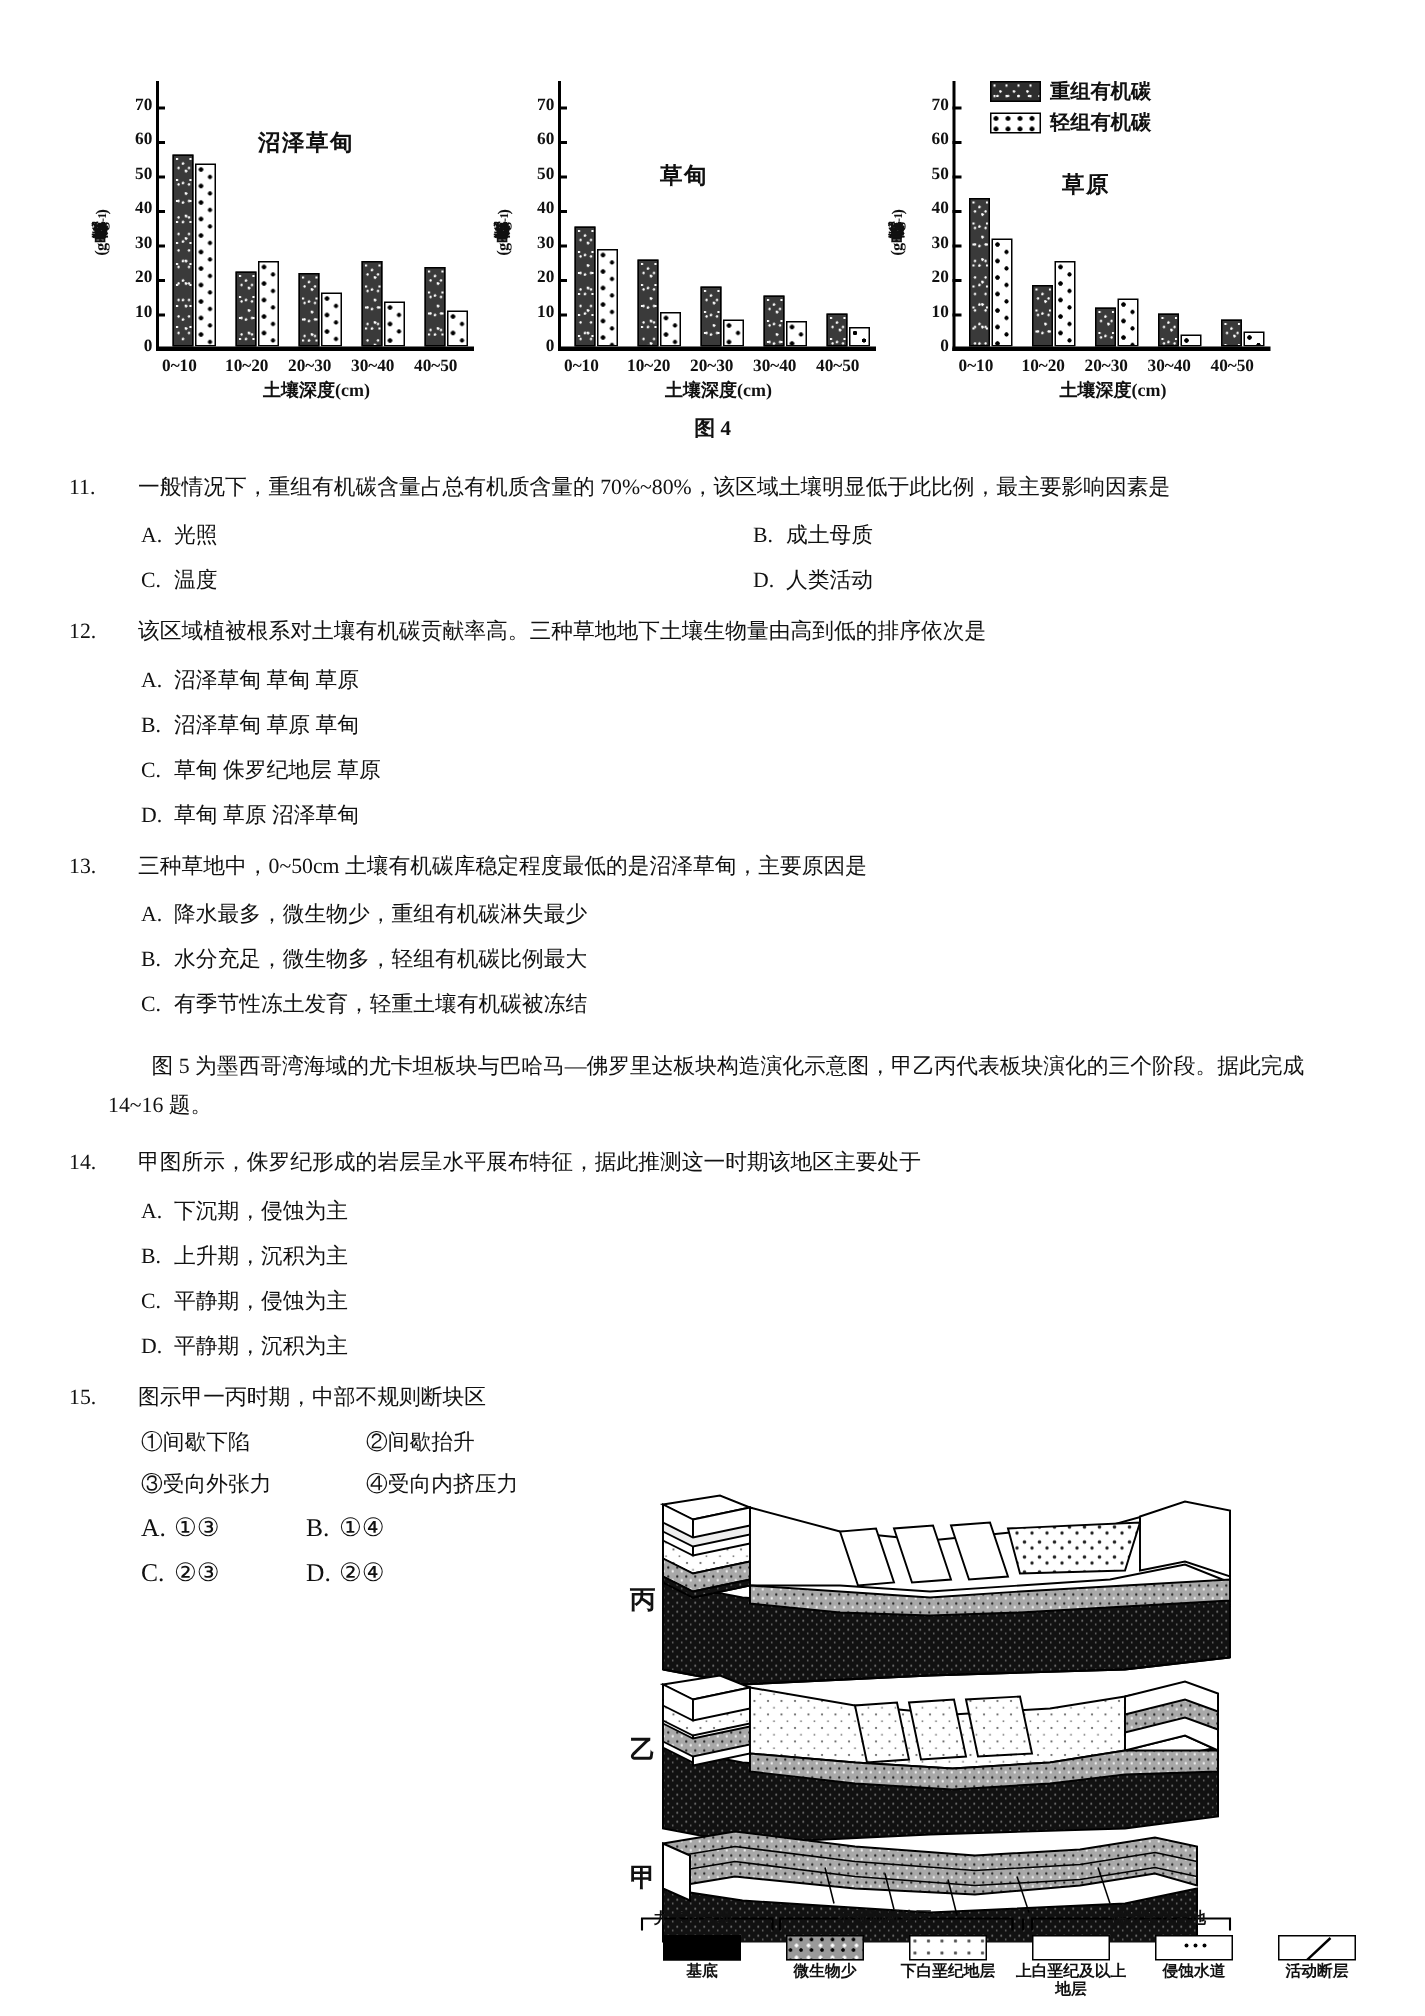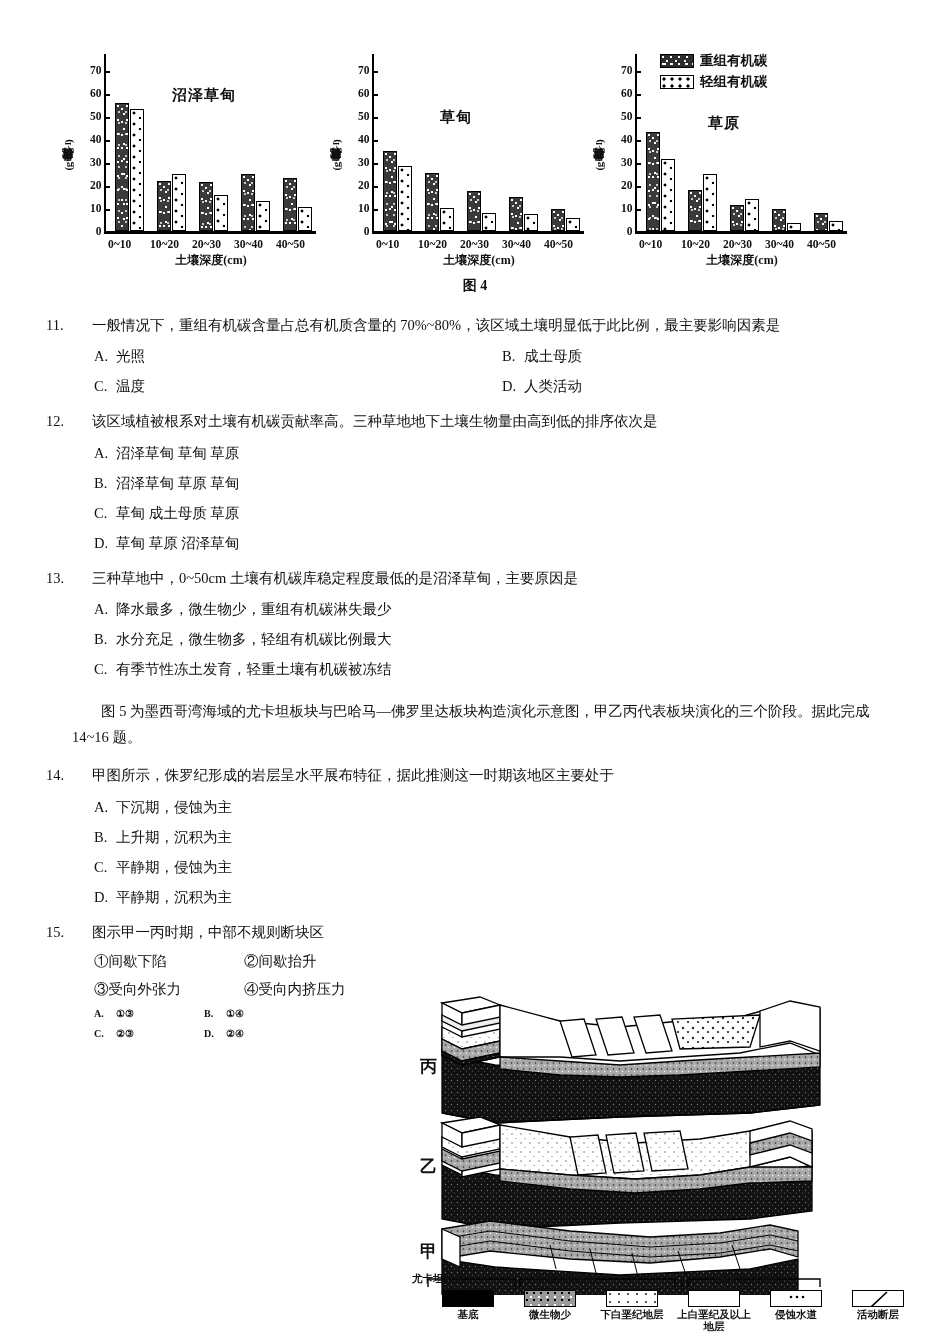--- a/index.html
+++ b/index.html
@@ -185,21 +185,21 @@
     line-height: 1.75;
     text-indent: 29px;
     padding: 0 62px 0 72px;
   }
 
   
   .q1415 { position: relative; }
   .q1415 .opts { width: 390px; }
   .opt15 { display:flex; margin-top: 9px; }
   .opt15 .it { width: 150px; font-size: 14.5px; padding-left: 22px; }
-  .opt15 .ab { width: 110px; font-size: 10px; padding-left: 22px; font-weight: bold; }
+  .opt15 .ab { width: 110px; font-size: 17px; padding-left: 22px; }
 
   
   .fig5 {
     position: absolute;
     left: 420px; top: 995px;
     width: 500px; height: 349px;
   }
   .blk-label {
     position: absolute;
     left: 0;
@@ -242,21 +242,21 @@
   .lgbox.chan { background: #fff; }
   .lgbox.fault { background: #fff; }
   .lgtext {
     font-size: 10.5px;
     font-weight: 700;
     line-height: 1.15;
     font-family: "Liberation Serif", serif;
   }
   .f5-zones {
     position: absolute;
-    left: 404px; top: 1272px;
+    left: 428px; top: 1272px;
     width: 500px;
     height: 16px;
     font-size: 10.5px;
     font-weight: 700;
   }
   .f5-zones span { position: absolute; top: 0; }
 </style>
 </head>
 <body>
 
@@ -485,21 +485,21 @@
     <div class="q">
       <div class="qhead"><span class="qnum">12.</span><span>该区域植被根系对土壤有机碳贡献率高。三种草地地下土壤生物量由高到低的排序依次是</span></div>
       <div class="opts">
         <div class="opt-row">
           <div class="opt full"><span class="opt-lbl">A.</span><span>沼泽草甸  草甸  草原</span></div>
         </div>
         <div class="opt-row">
           <div class="opt full"><span class="opt-lbl">B.</span><span>沼泽草甸  草原  草甸</span></div>
         </div>
         <div class="opt-row">
-          <div class="opt full"><span class="opt-lbl">C.</span><span>草甸  成土母质  草原</span></div>
+          <div class="opt full"><span class="opt-lbl">C.</span><span>草甸  侏罗纪地层  草原</span></div>
         </div>
         <div class="opt-row">
           <div class="opt full"><span class="opt-lbl">D.</span><span>草甸  草原  沼泽草甸</span></div>
         </div>
       </div>
     </div>
     <div class="q">
       <div class="qhead"><span class="qnum">13.</span><span>三种草地中，0~50cm 土壤有机碳库稳定程度最低的是沼泽草甸，主要原因是</span></div>
       <div class="opts">
         <div class="opt-row">

